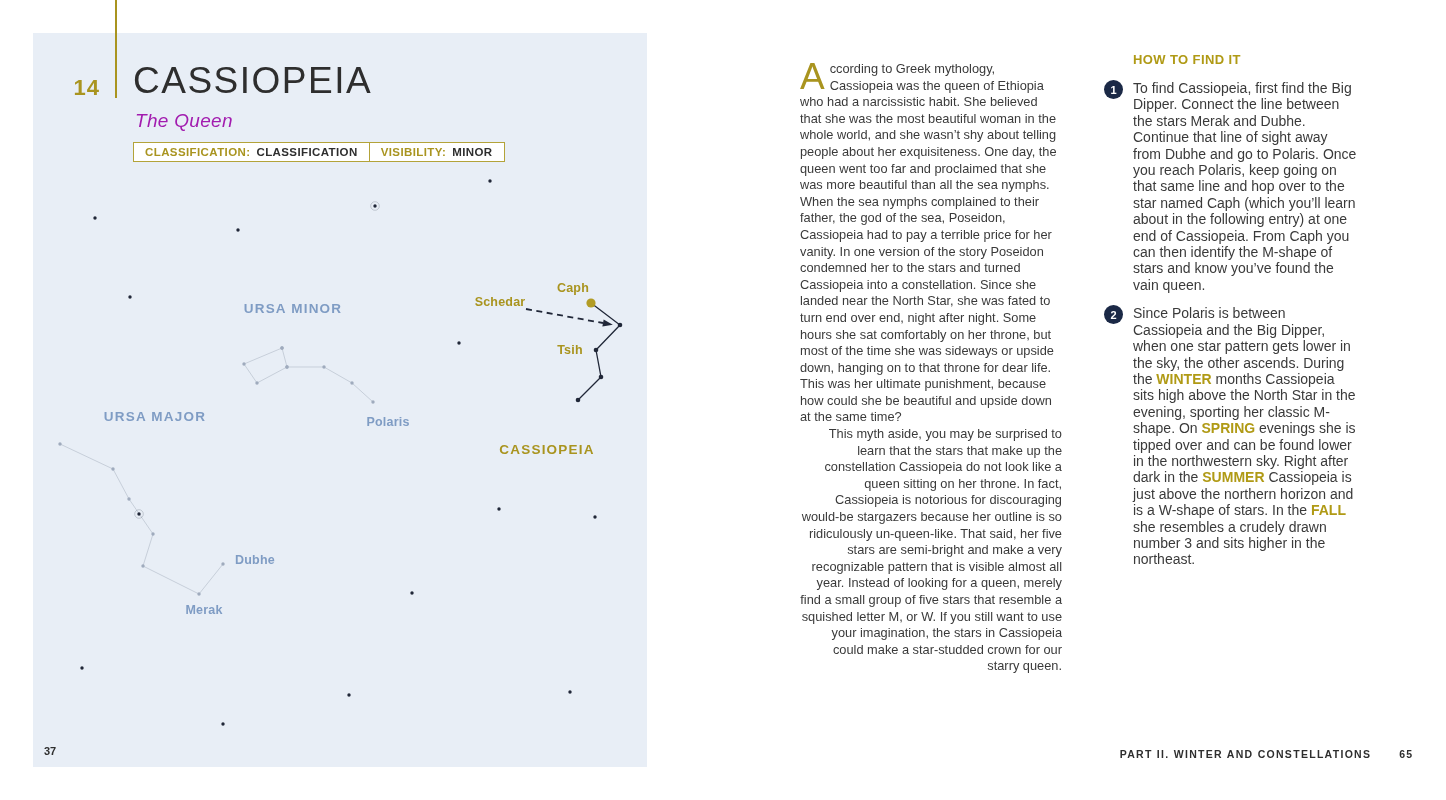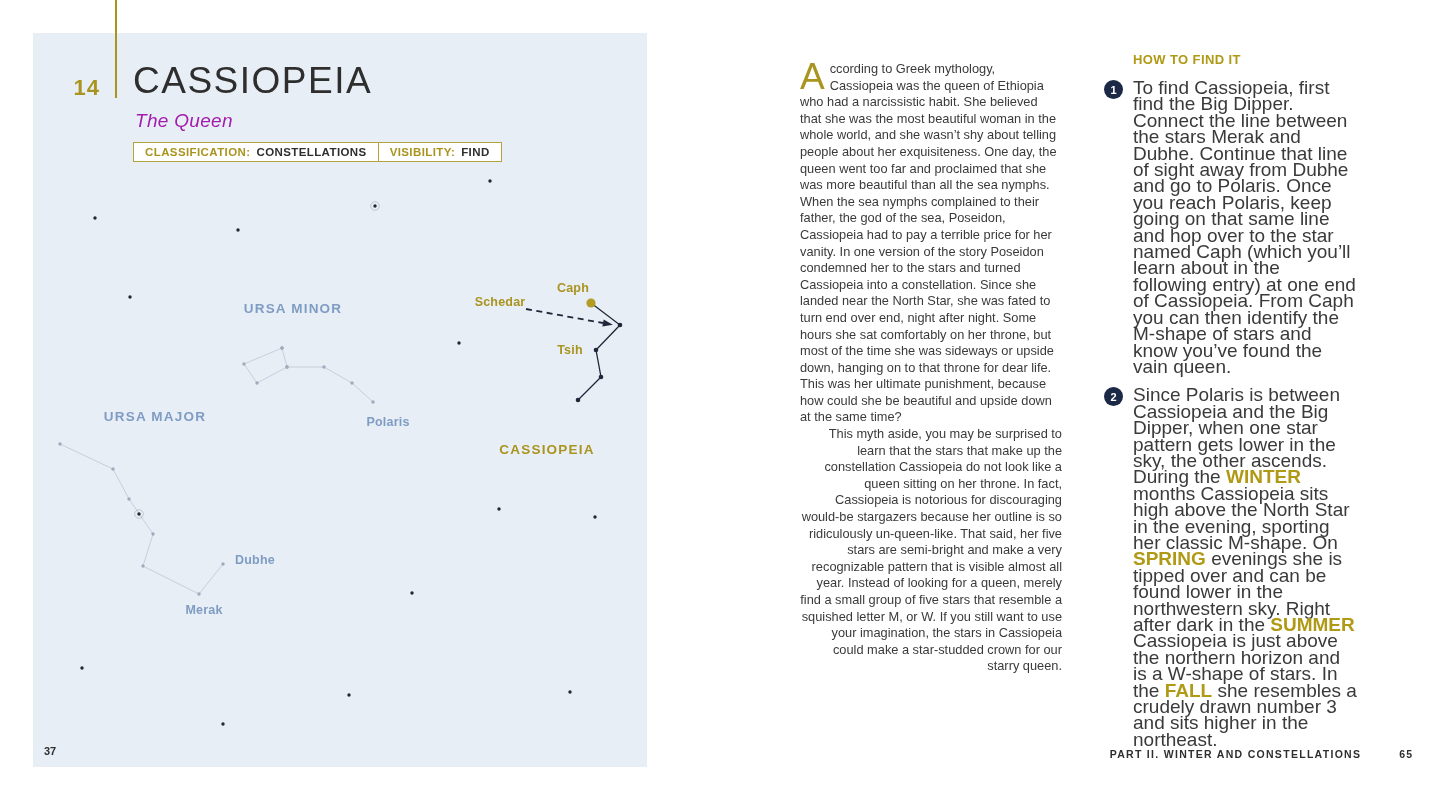--- a/index.html
+++ b/index.html
@@ -57,27 +57,27 @@
   .side-col{position:absolute;left:1104px;top:52px;width:262px;}
   .side-heading{
     margin:0 0 13px 29px;font-size:13px;font-weight:700;color:#b09a15;letter-spacing:0.4px;
   }
   .step{display:flex;margin-bottom:12px;}
   .step-badge{
     flex:none;width:19px;height:19px;border-radius:50%;background:#1b2946;color:#ffffff;
     font-size:11px;font-weight:700;display:flex;align-items:center;justify-content:center;
     margin-top:0;
   }
-  .step-text{margin:0 0 0 10px;width:224px;font-size:19px;line-height:16.4px;color:#3a3a3a;}
+  .step-text{margin:0 0 0 10px;width:224px;font-size:14px;line-height:16.4px;color:#3a3a3a;}
   .hl{color:#b09a15;font-weight:700;}
   .footer-right{
     position:absolute;right:33px;top:748px;display:flex;align-items:baseline;
     font-size:10.5px;font-weight:700;color:#2e2e2e;letter-spacing:1.3px;
   }
-  .footer-right .fr-page{margin-left:38px;letter-spacing:1px;text-align:right;}
+  .footer-right .fr-page{margin-left:28px;letter-spacing:1px;text-align:right;}
 </style>
 </head>
 <body>
 
 <div class="chart-panel">
   <svg id="skysvg" viewBox="0 0 614 734">
       <polyline points="249,315 254,334 224,350 211,331 249,315" fill="none" stroke="#c7cfda" stroke-width="1"></polyline>
       <circle cx="249" cy="315" r="1.7" fill="#9fabbd"></circle>
       <circle cx="254" cy="334" r="1.7" fill="#9fabbd"></circle>
       <circle cx="224" cy="350" r="1.7" fill="#9fabbd"></circle>
@@ -135,25 +135,25 @@
 </div>
 
 <div class="gold-rule"></div>
 <div class="entry-number">14</div>
 <h1 class="entry-title">CASSIOPEIA</h1>
 <div class="entry-subtitle">The Queen</div>
 
 <div class="meta-boxes">
   <div class="meta-box">
     <span class="k">CLASSIFICATION:</span>
-    <span class="v">CONSTELLATIONS</span>
+    <span class="v">CLASSIFICATION</span>
   </div>
   <div class="meta-box">
     <span class="k">VISIBILITY:</span>
-    <span class="v">FIND</span>
+    <span class="v">MINOR</span>
   </div>
 </div>
 
 <div class="main-col" id="main-col">
     <p><span class="dropcap">A</span>ccording to Greek mythology, Cassiopeia was the queen of Ethiopia who had a narcissistic habit. She believed that she was the most beautiful woman in the whole world, and she wasn’t shy about telling people about her exquisiteness. One day, the queen went too far and proclaimed that she was more beautiful than all the sea nymphs. When the sea nymphs complained to their father, the god of the sea, Poseidon, Cassiopeia had to pay a terrible price for her vanity. In one version of the story Poseidon condemned her to the stars and turned Cassiopeia into a constellation. Since she landed near the North Star, she was fated to turn end over end, night after night. Some hours she sat comfortably on her throne, but most of the time she was sideways or upside down, hanging on to that throne for dear life. This was her ultimate punishment, because how could she be beautiful and upside down at the same time?</p>
     <p>This myth aside, you may be surprised to learn that the stars that make up the constellation Cassiopeia do not look like a queen sitting on her throne. In fact, Cassiopeia is notorious for discouraging would-be stargazers because her outline is so ridiculously un-queen-like. That said, her five stars are semi-bright and make a very recognizable pattern that is visible almost all year. Instead of looking for a queen, merely find a small group of five stars that resemble a squished letter M, or W. If you still want to use your imagination, the stars in Cassiopeia could make a star-studded crown for our starry queen.</p>
   </div>
 
 <div class="side-col">
   <h2 class="side-heading">HOW TO FIND IT</h2>

